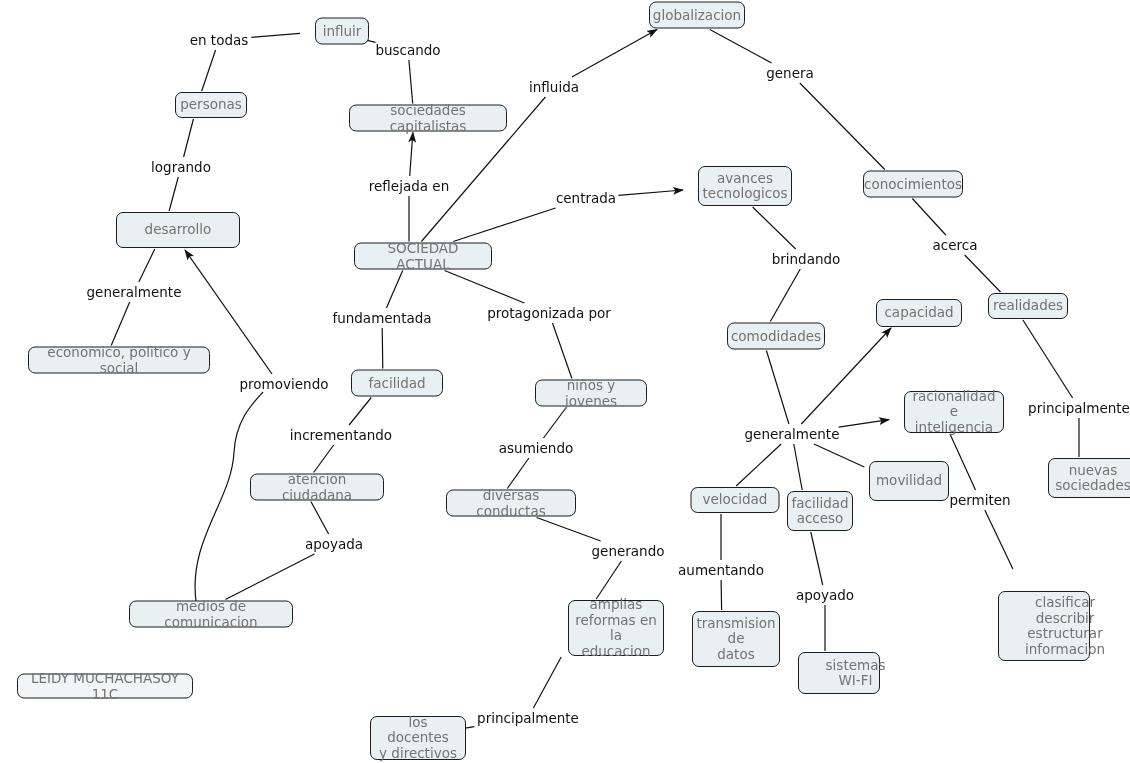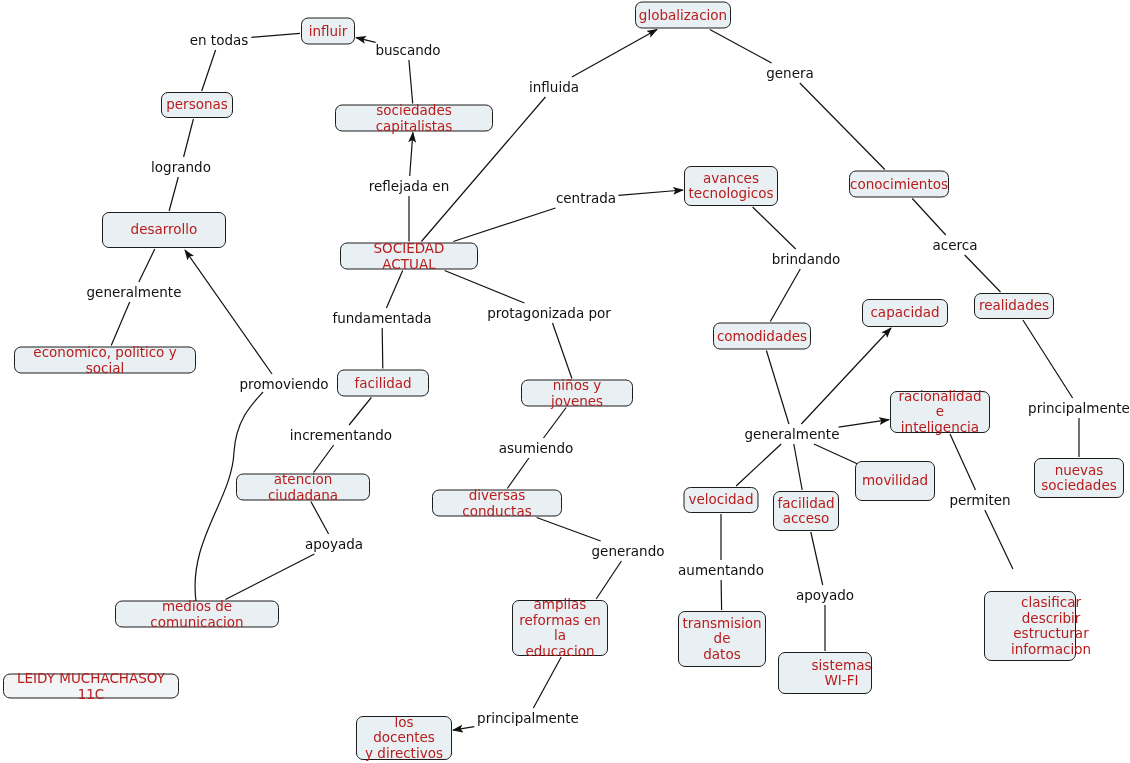--- a/index.html
+++ b/index.html
@@ -22,30 +22,31 @@
     width: 1130px;
     height: 763px;
     pointer-events: none;
   }
   .node {
     position: absolute;
     box-sizing: border-box;
     border: 1px solid #1d1d1d;
     border-radius: 7px;
     background: #e9f0f3;
-    color: #b91c1c;
+    color: #737373;
     font-size: 13.5px;
     line-height: 15.5px;
     display: flex;
     align-items: center;
     justify-content: center;
     text-align: center;
     white-space: pre-line;
     padding: 0 6px;
     transform: translate(-50%, -50%);
+    margin-left: 14px;
   }
   .node.plain {
     background: #f2f4f5;
   }
   .edge-label {
     position: absolute;
     font-size: 13.5px;
     line-height: 15px;
     color: #111111;
     white-space: nowrap;
@@ -132,35 +133,35 @@
       <div class="node" style="left: 105px; top: 360px; width: 182px; height: 27px;">economico, politico y social</div>
       <div class="node" style="left: 383px; top: 383px; width: 92px; height: 27px;">facilidad</div>
       <div class="node" style="left: 577px; top: 393px; width: 112px; height: 27px;">niños y jovenes</div>
       <div class="node" style="left: 940px; top: 412px; width: 100px; height: 42px;">racionalidad
 e inteligencia</div>
       <div class="node" style="left: 895px; top: 481px; width: 80px; height: 40px;">movilidad</div>
       <div class="node" style="left: 1079px; top: 478px; width: 90px; height: 40px;">nuevas
 sociedades</div>
       <div class="node" style="left: 303px; top: 487px; width: 134px; height: 27px;">atencion ciudadana</div>
       <div class="node" style="left: 497px; top: 503px; width: 130px; height: 27px;">diversas conductas</div>
-      <div class="node" style="left: 721px; top: 500px; width: 75px; height: 26px;">velocidad</div>
+      <div class="node" style="left: 721px; top: 500px; width: 89px; height: 26px;">velocidad</div>
       <div class="node" style="left: 806px; top: 511px; width: 66px; height: 40px;">facilidad
 acceso</div>
       <div class="node" style="left: 1030px; top: 626px; width: 92px; height: 70px; padding-left: 48px;">clasificar
 describir
 estructurar
 informacion</div>
       <div class="node" style="left: 197px; top: 614px; width: 164px; height: 27px;">medios de comunicacion</div>
-      <div class="node" style="left: 560px; top: 628px; width: 96px; height: 56px;">amplias
+      <div class="node" style="left: 602px; top: 628px; width: 96px; height: 56px;">amplias
 reformas en
 la educacion</div>
       <div class="node" style="left: 722px; top: 639px; width: 88px; height: 56px;">transmision
 de
 datos</div>
-      <div class="node" style="left: 825px; top: 673px; width: 94px; height: 42px; padding-left: 39px;">sistemas
+      <div class="node" style="left: 825px; top: 673px; width: 82px; height: 42px; padding-left: 39px;">sistemas
 WI-FI</div>
       <div class="node" style="left: 404px; top: 738px; width: 96px; height: 44px;">los docentes
 y directivos</div>
       <div class="node plain" style="left: 91px; top: 686px; width: 176px; height: 25px;">LEIDY MUCHACHASOY 11C</div>
     </div>
   <div id="labels-layer">
       <div class="edge-label" style="left: 219px; top: 40px;">en todas</div>
       <div class="edge-label" style="left: 408px; top: 50px;">buscando</div>
       <div class="edge-label" style="left: 554px; top: 87px;">influida</div>
       <div class="edge-label" style="left: 790px; top: 73px;">genera</div>

